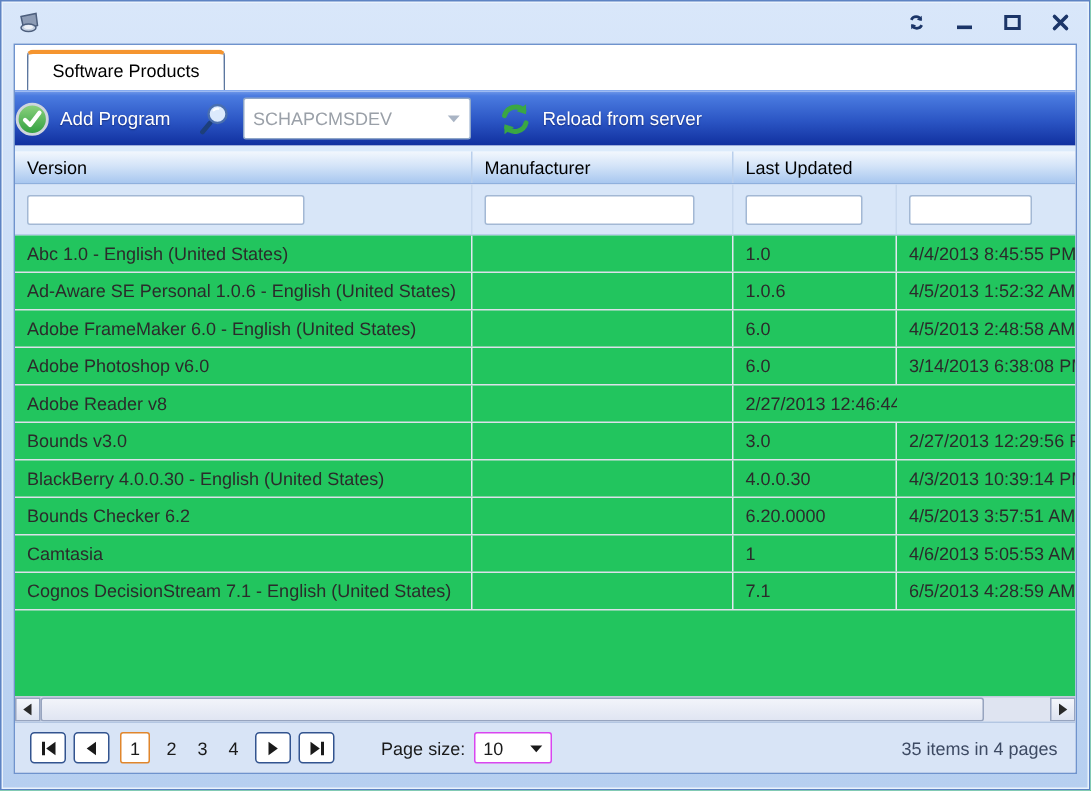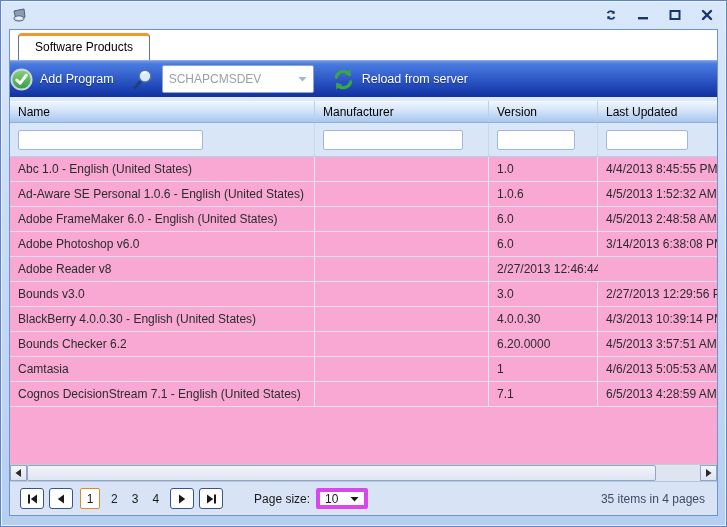--- a/index.html
+++ b/index.html
@@ -64,42 +64,42 @@
     border-right:1px solid #b9cfec; white-space:nowrap; overflow:hidden;
   }
   .grid-header .hcell:last-child { border-right:none; }
 
   .filter-row { height:34px; flex:0 0 auto; background:#d8e6f8; border-bottom:1px solid #b9cde9; align-items:center; }
   .filter-cell { display:flex; align-items:center; padding-left:8px; border-right:1px solid #c7d8ee; height:100%; }
   .filter-cell:last-child { border-right:none; }
   .filter-input { height:20px; border:1px solid #a3b8d4; border-radius:2px; background:#fff; font-size:12px; padding:0 4px; }
   .fi-0 { width:185px; } .fi-1 { width:140px; } .fi-2 { width:78px; } .fi-3 { width:82px; }
 
-  .grid-body { flex:1 1 auto; background:#f9a8d4; overflow:hidden; }
+  .grid-body { flex:1 1 auto; background:#22c55e; overflow:hidden; }
   .grid-row { height:25px; border-bottom:1px solid #dce1ea; }
   .grid-row .cell {
     display:flex; align-items:center; padding-left:8px; font-size:12px; color:#2b2b2b;
     border-right:1px solid #e2e8f1; white-space:nowrap; overflow:hidden;
   }
   .grid-row .cell:last-child { border-right:none; }
 
   
   .hscroll { height:17px; flex:0 0 auto; background:#dfe4f1; border-top:1px solid #c3cbdd; display:flex; align-items:stretch; }
   .scroll-btn { width:17px; flex:0 0 auto; background:linear-gradient(180deg,#f4f6fb,#dde3f1); border:1px solid #97a4bf; display:flex; align-items:center; justify-content:center; }
   .scroll-thumb { flex:0 0 calc(100% - 78px); background:linear-gradient(180deg,#f2f4fa,#e0e5f2); border:1px solid #97a4bf; border-radius:2px; }
   .scroll-track-gap { flex:1 1 auto; }
 
   
   .pager { height:34px; flex:0 0 auto; background:#d8e4f6; border-top:1px solid #b3c6e2; display:flex; align-items:center; padding:0 12px 0 10px; font-size:12px; color:#1a1a1a; }
   .pg-btn { width:24px; height:21px; background:#fff; border:1px solid #33548f; border-radius:3px; display:flex; align-items:center; justify-content:center; margin-right:5px; }
   .pg-current { width:20px; height:21px; background:#fff; border:1px solid #e0862c; border-radius:2px; display:flex; align-items:center; justify-content:center; margin:0 4px 0 2px; }
   .pg-num { padding:0 7px; }
   .pg-nums { display:flex; align-items:center; margin-right:4px; }
   .page-size { display:flex; align-items:center; margin-left:26px; gap:6px; }
-  .ps-combo { width:52px; height:21px; background:#fff; border:4px solid #d946ef; border-radius:2px; display:flex; align-items:center; padding:0 5px; }
+  .ps-combo { width:52px; height:21px; background:#fff; border:1px solid #d946ef; border-radius:2px; display:flex; align-items:center; padding:0 5px; }
   .ps-combo .ps-val { flex:1; }
   .status { margin-left:auto; color:#3d4a63; }
 </style>
 </head>
 <body>
 
 <div class="window">
 
   <div class="titlebar">
     <svg class="app-icon" viewBox="0 0 17 16">
@@ -174,23 +174,22 @@
           <path d="M19.5 14.5 A8 8 0 0 1 6 18" fill="none" stroke="#3aa744" stroke-width="3.4" stroke-linecap="round"></path>
           <path d="M4.5 22.5 L4.5 15.5 L11 17.5 Z" fill="#3aa744"></path>
         </svg>
         <span class="tb-label">Reload from server</span>
       </div>
     </div>
 
     <div class="grid">
 
       <div class="grid-header grid-cols">
-        <div class="hcell">Name</div>
+        <div class="hcell">Version</div>
         <div class="hcell">Manufacturer</div>
-        <div class="hcell">Version</div>
         <div class="hcell">Last Updated</div>
       </div>
 
       <div class="filter-row grid-cols">
         <div class="filter-cell">
             <input class="filter-input fi-0" value="" style="">
           </div>
         <div class="filter-cell">
             <input class="filter-input fi-1" value="" style="">
           </div>

